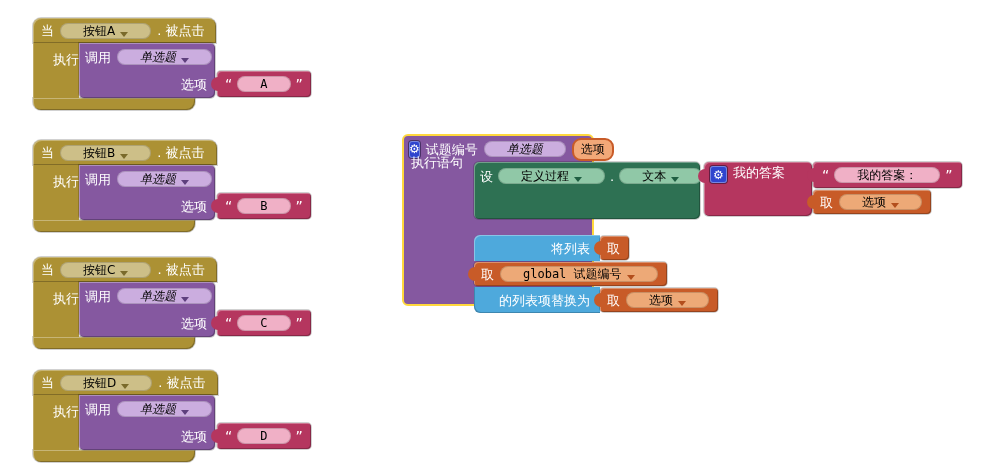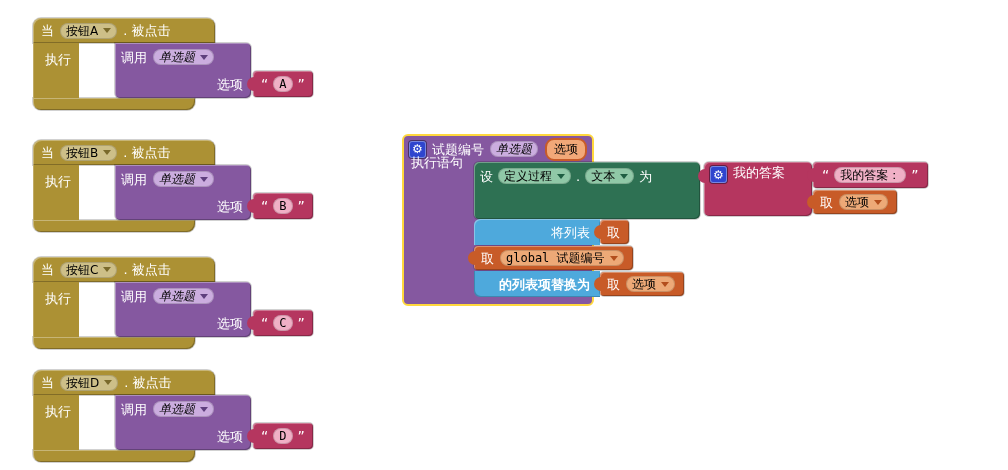--- a/index.html
+++ b/index.html
@@ -3,22 +3,22 @@
 <meta charset="utf-8">
 <style>
   html,body{margin:0;padding:0;}
   body{font-family:"DejaVu Sans",sans-serif;background:#fff;}
   #canvas{position:relative;width:1008px;height:470px;background:var(--canvas_bg);overflow:hidden;}
 
   
   .blk{box-sizing:border-box;}
   .bevel{box-shadow:inset 1px 1px 0 rgba(255,255,255,.33), inset -1px -1px 0 rgba(0,0,0,.25), 0 0 0 1px rgba(0,0,0,.18);}
   .wlab{color:#fff;font-size:13px;line-height:1;white-space:nowrap;}
-  .field{display:inline-flex;align-items:center;gap:5px;background:#eee;border-radius:9px;
-         padding:2px 6px;font-size:12px;color:#000;line-height:1;white-space:nowrap;
+  .field{display:inline-flex;align-items:flex-end;gap:5px;background:#eee;border-radius:9px;
+         padding:2px 23px;font-size:12px;color:#000;line-height:1;white-space:nowrap;
          box-shadow:inset 0 0 0 1px rgba(0,0,0,.15);}
   .f-olive{background:var(--event_field);}
   .f-purple{background:var(--purple_field);font-style:italic;}
   .f-crimson{background:var(--crimson_field);}
   .f-green{background:var(--green_field);}
   .f-orange{background:var(--orange_field);}
   .mono{font-family:"DejaVu Sans Mono",monospace;}
   .tri{width:0;height:0;border-left:4px solid transparent;border-right:4px solid transparent;border-top:5px solid #555;}
   .t-olive{border-top-color:#7a6a2b;}
   .t-purple{border-top-color:#5e3f7d;}
@@ -31,23 +31,23 @@
 
   
   .event-block{position:absolute;}
   .pos-a{left:33px;top:18px;}
   .pos-b{left:33px;top:140px;}
   .pos-c{left:33px;top:257px;}
   .pos-d{left:33px;top:370px;}
   .eb-top{display:inline-flex;align-items:center;gap:6px;height:25px;min-width:162px;
           padding:0 12px 0 8px;background:var(--event);border-radius:8px 8px 0 0;}
   .eb-mid{display:flex;align-items:flex-start;}
-  .eb-left{width:46px;height:55px;background:var(--event);padding:6px 0 0 12px;box-sizing:border-box;
+  .eb-left{width:46px;height:55px;background:var(--event);padding:6px 0 0 20px;box-sizing:border-box;
            box-shadow:inset 1px 0 0 rgba(255,255,255,.25);}
-  .call-block{width:136px;background:var(--purple);border-radius:0 5px 5px 5px;margin-left:36px;}
+  .call-block{width:136px;background:var(--purple);border-radius:0 5px 5px 5px;}
   .call-r1{height:28px;display:flex;align-items:center;gap:6px;padding:0 6px;}
   .call-r2{height:27px;display:flex;align-items:center;justify-content:flex-end;padding-right:8px;}
   .text-block{position:relative;display:inline-flex;align-items:center;gap:5px;height:26px;
               margin-top:28px;margin-left:2px;padding:0 8px;background:var(--crimson);border-radius:4px;}
   .text-block::before{content:"";position:absolute;left:-6px;top:6px;width:9px;height:14px;
               background:var(--crimson);border-radius:7px 0 0 7px;}
   .eb-bottom{width:162px;height:12px;background:var(--event);border-radius:0 0 8px 8px;}
 
   
   .proc-frame{position:absolute;left:402px;top:134px;width:192px;height:172px;
@@ -68,26 +68,26 @@
              background:var(--crimson);border-radius:7px 0 0 7px;}
   .join-args{display:flex;flex-direction:column;gap:2px;margin-left:1px;}
   .arg-text{position:relative;display:inline-flex;align-items:center;gap:5px;height:26px;
             padding:0 9px;background:var(--crimson);border-radius:4px;width:fit-content;}
   .arg-text::before{content:"";position:absolute;left:-6px;top:6px;width:9px;height:14px;
             background:var(--crimson);border-radius:7px 0 0 7px;}
   .get-block{position:relative;display:inline-flex;align-items:center;gap:6px;height:24px;
              padding:0 9px 0 7px;background:var(--orange);border-radius:4px;width:fit-content;}
   .get-block::before{content:"";position:absolute;left:-6px;top:5px;width:9px;height:14px;
              background:var(--orange);border-radius:7px 0 0 7px;}
-  .list-block{display:flex;flex-direction:column;}
+  .list-block{display:flex;flex-direction:column;margin-top:16px;}
   .lrow{display:flex;align-items:center;height:26px;}
   .lcell{width:126px;height:26px;background:var(--blue);display:flex;align-items:center;
          justify-content:flex-end;padding-right:10px;box-sizing:border-box;}
   .lrow:first-child .lcell{border-radius:6px 0 0 0;box-shadow:inset 1px 1px 0 rgba(255,255,255,.33);}
-  .lrow:last-child .lcell{border-radius:0 0 0 6px;box-shadow:inset 1px -1px 0 rgba(0,0,0,.2);font-weight:bold;}
+  .lrow:last-child .lcell{border-radius:0 0 0 6px;box-shadow:inset 1px -1px 0 rgba(0,0,0,.2);}
 </style>
 </head>
 <body>
 
 <div id="canvas">
 
   <div class="event-block pos-a blk">
     <div class="eb-top bevel">
       <span class="wlab">当</span>
       <span class="field f-olive">

